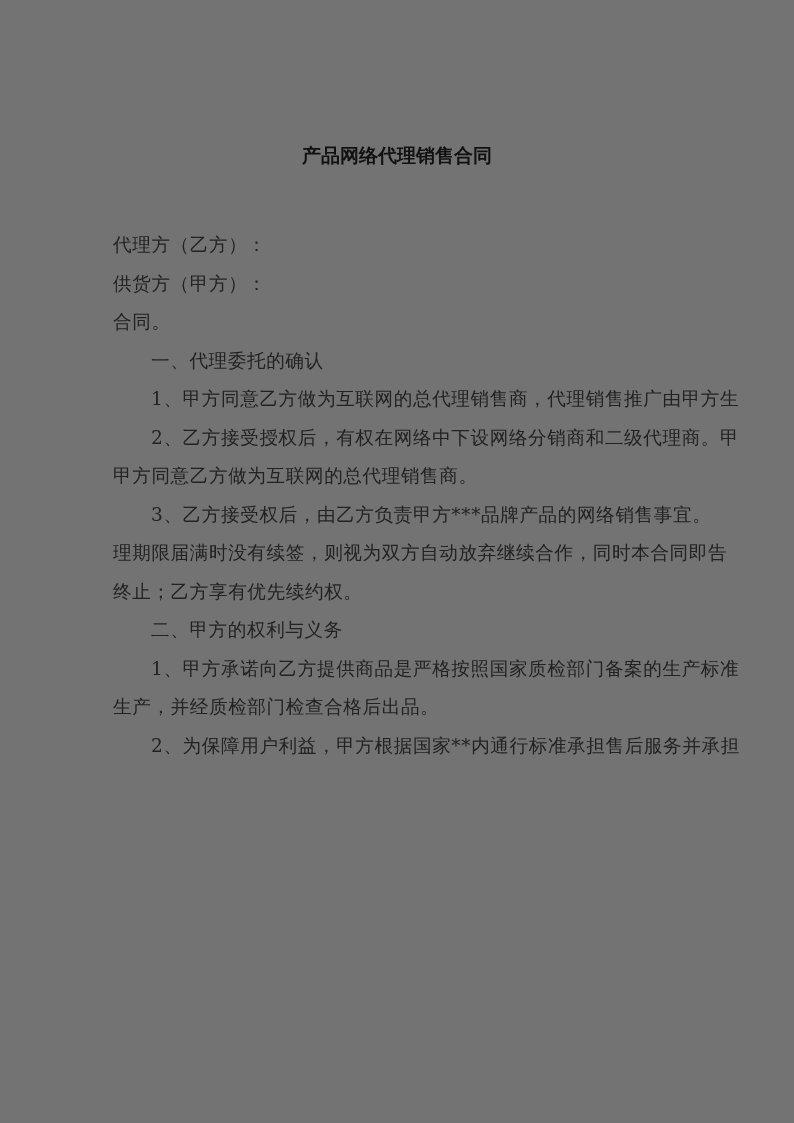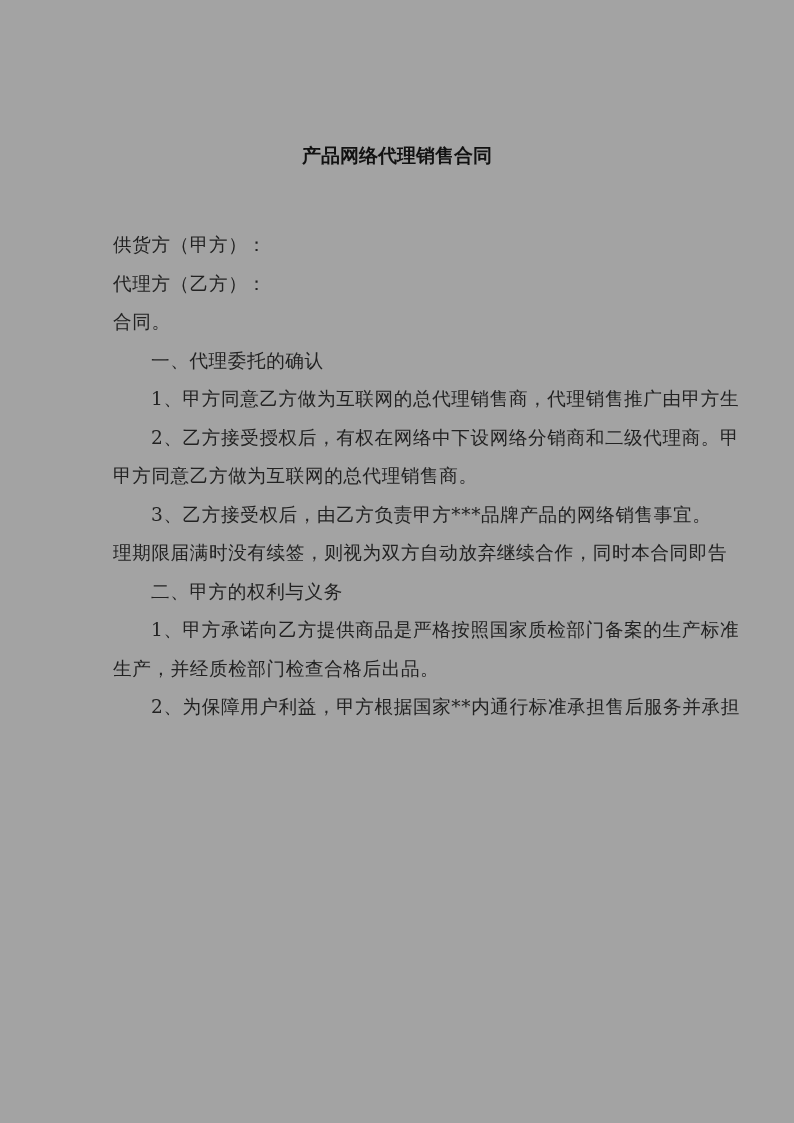--- a/index.html
+++ b/index.html
@@ -1,19 +1,19 @@
 <!DOCTYPE html>
 <html><head>
   <meta charset="utf-8">
   <style>
     html, body { margin: 0; padding: 0; background: #ffffff; }
     body { width: 794px; height: 1123px; position: relative; overflow: hidden; }
     .page {
       position: absolute; left: 0; top: 0; width: 794px; height: 1123px;
-      background: #a3a3a3; color: #1a1a1a;
+      background: #737373; color: #1a1a1a;
       font-family: "DejaVu Serif", "Liberation Serif", serif;
     }
     .title {
       position: absolute; top: 143px; left: 0; width: 794px;
       text-align: center; font-size: 19px; font-weight: bold; letter-spacing: 0px;
       color: #111;
     }
     .body-text {
       position: absolute; left: 113px; top: 226px; width: 570px;
       font-size: 18.6px; line-height: 38.5px; letter-spacing: 0.6px;
@@ -22,30 +22,31 @@
     .line { white-space: nowrap; height: 38.5px; }
     .indent { padding-left: 38px; }
   </style>
 </head>
 <body>
 
 <div class="page">
   <div class="title">产品网络代理销售合同</div>
 
   <div class="body-text">
+    <div class="line">代理方（乙方）：</div>
     <div class="line">供货方（甲方）：</div>
-    <div class="line">代理方（乙方）：</div>
 
     <div class="line">合同。</div>
 
     <div class="line indent">一、代理委托的确认</div>
     <div class="line indent">1、甲方同意乙方做为互联网的总代理销售商，代理销售推广由甲方生</div>
     <div class="line indent">2、乙方接受授权后，有权在网络中下设网络分销商和二级代理商。甲</div>
     <div class="line">甲方同意乙方做为互联网的总代理销售商。</div>
     <div class="line indent">3、乙方接受权后，由乙方负责甲方***品牌产品的网络销售事宜。</div>
     <div class="line">理期限届满时没有续签，则视为双方自动放弃继续合作，同时本合同即告</div>
+    <div class="line">终止；乙方享有优先续约权。</div>
 
     <div class="line indent">二、甲方的权利与义务</div>
     <div class="line indent">1、甲方承诺向乙方提供商品是严格按照国家质检部门备案的生产标准</div>
     <div class="line">生产，并经质检部门检查合格后出品。</div>
     <div class="line indent">2、为保障用户利益，甲方根据国家**内通行标准承担售后服务并承担</div>
   </div>
 </div>
 
 </body></html>

